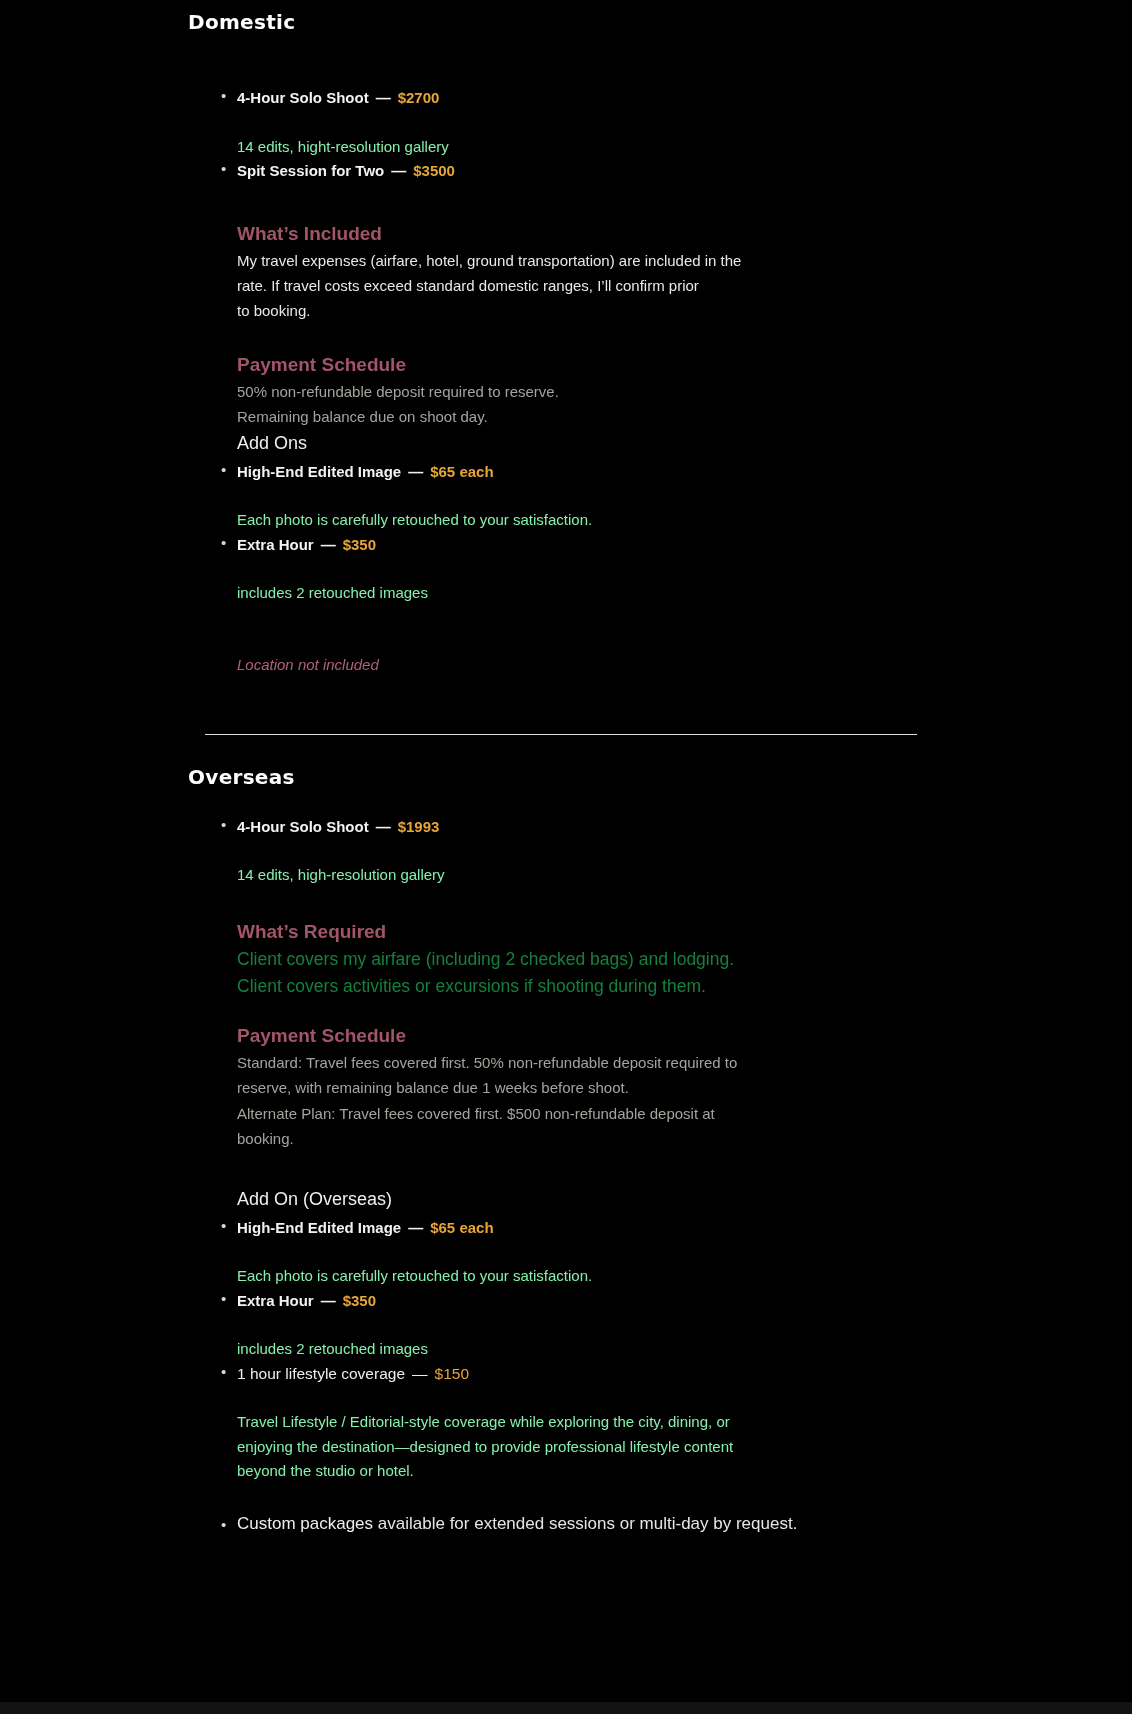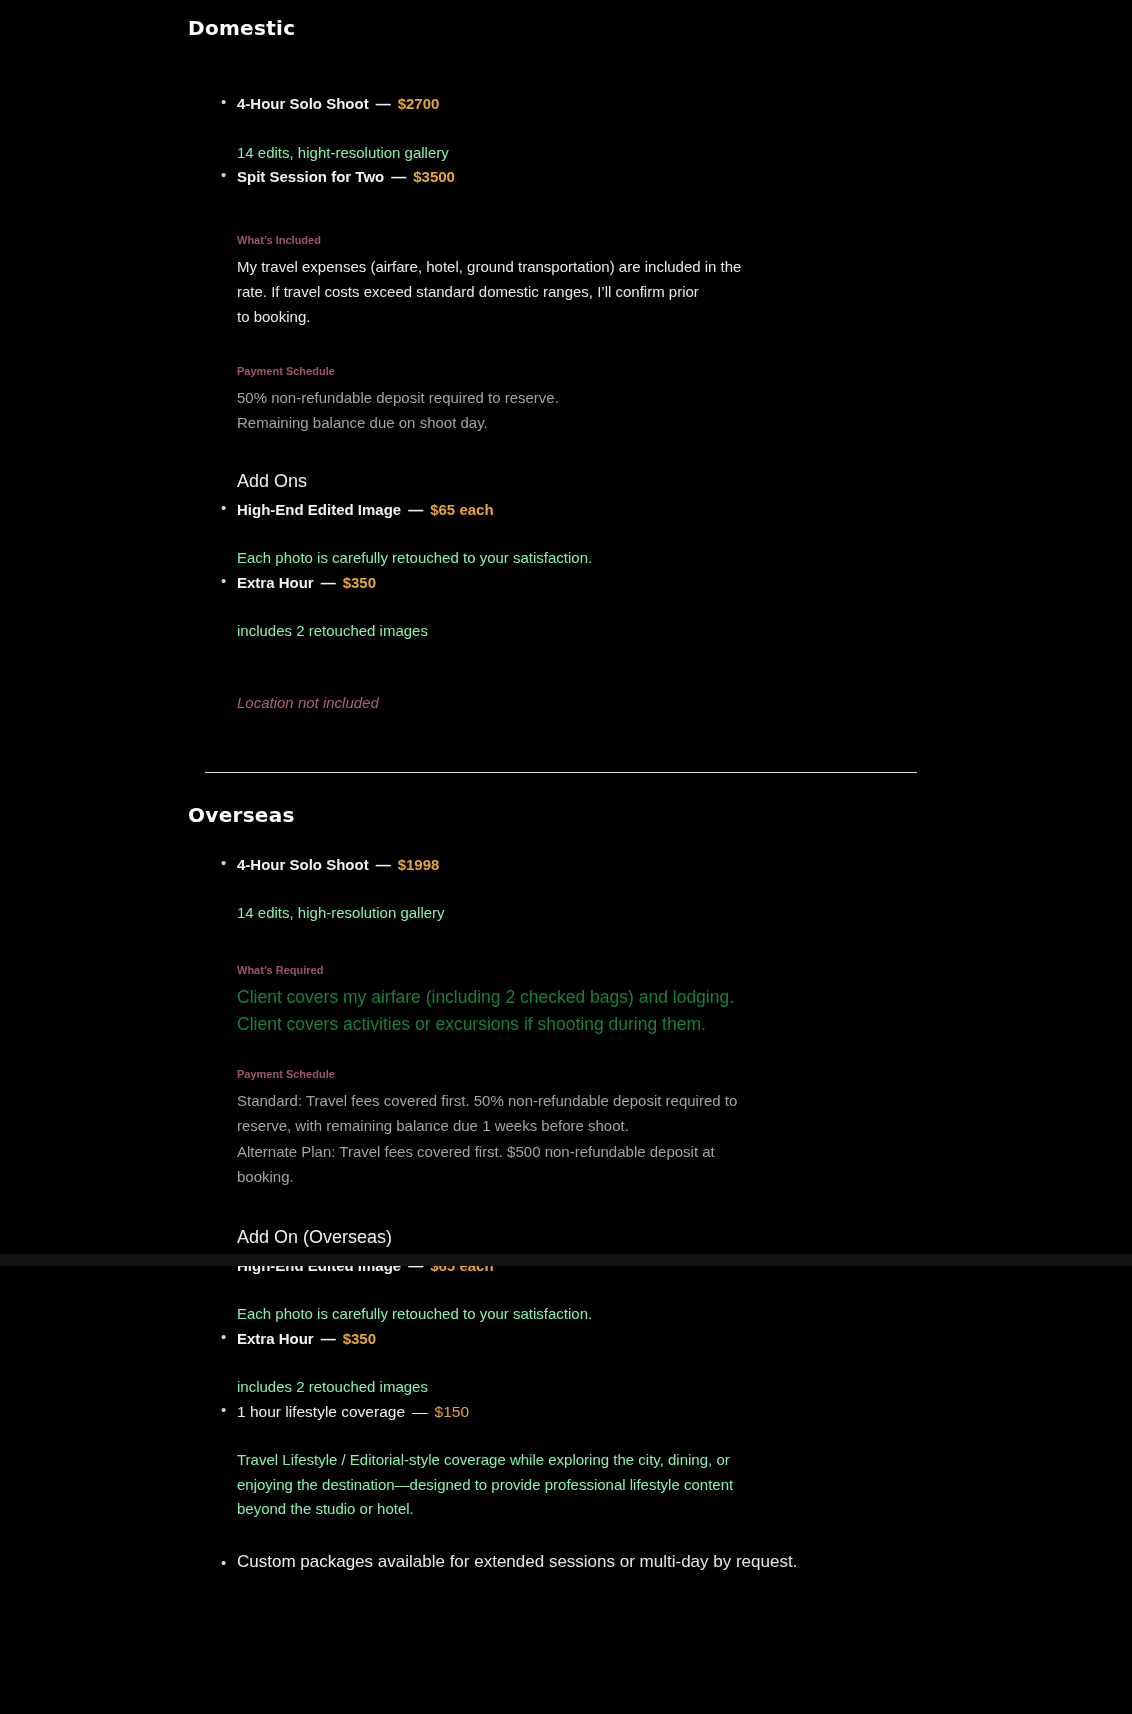--- a/index.html
+++ b/index.html
@@ -1,33 +1,33 @@
 <!DOCTYPE html>
 <html><head>
 <meta charset="utf-8">
 <style>
   html,body{margin:0;padding:0;background:#000;}
   body{width:1132px;height:1714px;position:relative;overflow:hidden;
        font-family:"Liberation Sans",sans-serif;-webkit-font-smoothing:antialiased;}
-  .page{position:relative;width:1132px;height:1266px;background:#000;padding-top:16px;box-sizing:border-box;}
+  .page{position:relative;width:1132px;height:1714px;background:#000;padding-top:10px;box-sizing:border-box;}
 
   .h-section{font-family:"DejaVu Sans",sans-serif;font-size:20px;font-weight:700;
              color:#fdfdfd;letter-spacing:.3px;line-height:24px;margin:0 0 0 188px;}
   .content{margin-left:237px;width:620px;}
 
   .pkg-list{list-style:none;margin:0;padding:0;}
   .pkg-list li{position:relative;}
   .pkg-list li::before{content:"•";position:absolute;left:-16px;top:1px;color:#d6d6d6;font-size:15px;}
   .li-title{font-size:15px;font-weight:700;color:#f2f2f2;line-height:24.5px;}
   .li-title .dash{margin:0 7px;}
   .li-title .price{color:#e7a637;}
   .li-title.regular{font-weight:400;font-size:15.5px;color:#ededed;}
   .li-desc{font-size:15px;color:#86efac;line-height:24.5px;white-space:pre-line;margin-top:24px;}
 
-  .h-rose{font-size:11px;font-weight:700;color:#a25468;line-height:24px;margin:0 0 2px 0;}
+  .h-rose{font-size:19px;font-weight:700;color:#a25468;line-height:24px;margin:0 0 2px 0;}
   .h-add{font-size:18px;font-weight:400;color:#efefef;line-height:26px;margin:0 0 4px 0;}
 
   .p-white{font-size:15px;color:#e8e8e8;line-height:25px;white-space:pre-line;margin:0;}
   .p-gray{font-size:15px;color:#a4a49e;line-height:25.5px;white-space:pre-line;margin:0;}
   .p-white-lg{font-size:17.5px;color:#15803d;line-height:27px;white-space:pre-line;margin:0;}
 
   .note-italic{font-size:15px;font-style:italic;color:#b06078;line-height:22px;
                text-align:left;width:612px;margin:48px 0 0 0;}
   .divider{border:none;border-top:1px solid rgba(255,255,255,.88);height:0;
            margin:58px 0 0 205px;width:712px;}
@@ -35,21 +35,21 @@
   .rose-para{font-size:17px;color:#b25c70;line-height:25px;white-space:pre-line;margin:34px 0 0 0;}
 
   .custom-li{position:relative;font-size:17px;line-height:27px;margin:26px 0 0 0;width:590px;}
   .custom-li::before{content:"•";position:absolute;left:-16px;top:1px;color:#d6d6d6;font-size:15px;}
   .custom-lead{color:#ededed;}
   .custom-rest{color:#e5e5e5;}
 
   .mt-list1{margin-top:52px;}
   .mt-wi{margin-top:38px;}
   .mt-ps1{margin-top:30px;}
-  .mt-ao1{margin-top:32px;}
+  .mt-ao1{}
   .mt-ul2{margin-top:4px;}
   .mt-ov{margin-top:30px;margin-bottom:0;}
   .mt-ul3{margin-top:26px;}
   .mt-wr{margin-top:32px;}
   .mt-ps2{margin-top:24px;}
   .mt-ao2{margin-top:34px;}
   .mt-ul4{margin-top:4px;}
 
   .footer-strip{position:absolute;left:0;bottom:0;width:1132px;height:12px;background:#131313;}
 </style>
@@ -95,21 +95,21 @@
     <p class="note-italic">Location not included</p>
   </div>
 
   <hr class="divider">
 
   <h1 class="h-section mt-ov">Overseas</h1>
 
   <div class="content">
     <ul class="pkg-list mt-ul3">
       <li>
-        <div class="li-title"><span>4-Hour Solo Shoot</span><span class="dash">—</span><span class="price">$1998</span></div>
+        <div class="li-title"><span>4-Hour Solo Shoot</span><span class="dash">—</span><span class="price">$1993</span></div>
         <div class="li-desc">14 edits, high-resolution gallery</div>
       </li>
     </ul>
 
     <h3 class="h-rose mt-wr">What’s Required</h3>
     <p class="p-white-lg">Client covers my airfare (including 2 checked bags) and lodging.
 Client covers activities or excursions if shooting during them.</p>
 
     <h3 class="h-rose mt-ps2">Payment Schedule</h3>
     <p class="p-gray">Standard: Travel fees covered first. 50% non-refundable deposit required to

